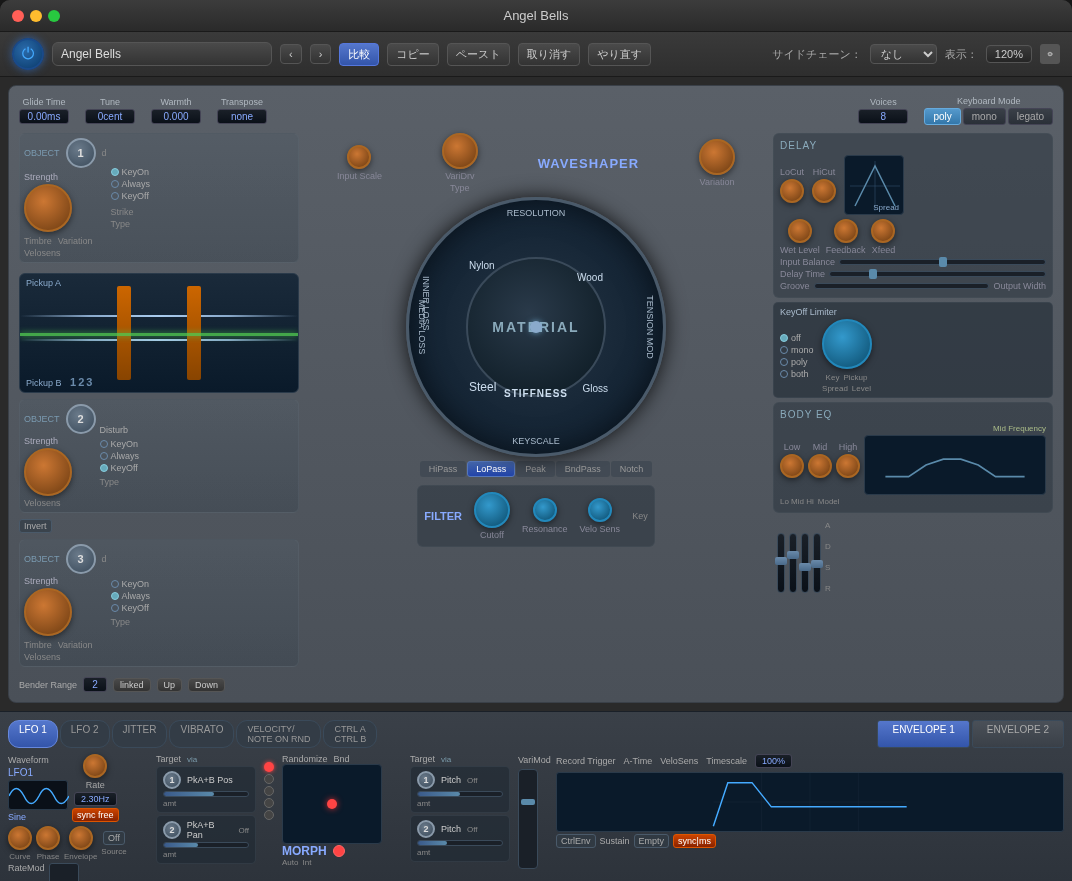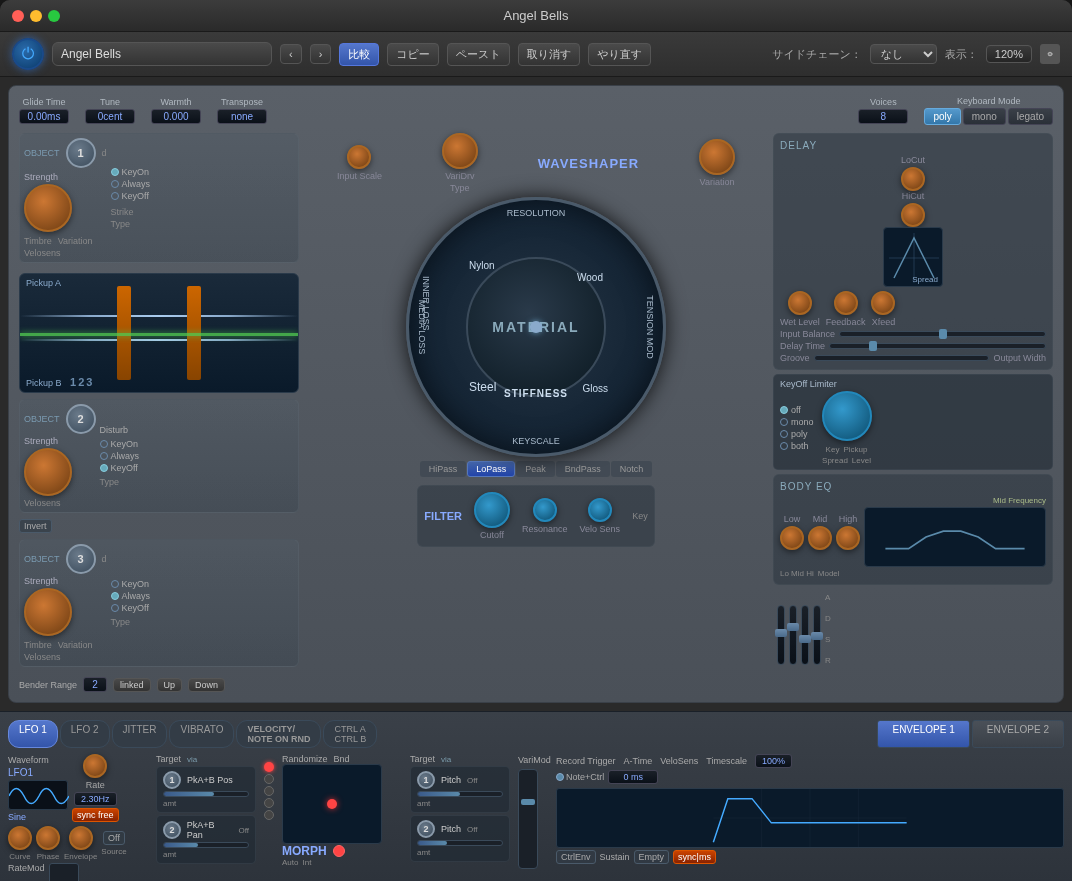--- a/index.html
+++ b/index.html
@@ -798,21 +798,21 @@
           </div>
         </div>
       </div>
 
       <div class="right-panel">
 
         <div class="delay-section">
           <div class="flex-row">
             <span class="section-title">DELAY</span>
           </div>
-          <div class="flex-row" style="gap:0;flex-direction:column;">
+          <div class="flex-row" style="gap:8px;">
             <div class="flex-col" style="align-items:center;">
               <span class="gray-label">LoCut</span>
               <div class="knob small"></div>
             </div>
             <div class="flex-col" style="align-items:center;">
               <span class="gray-label">HiCut</span>
               <div class="knob small"></div>
             </div>
 
             <div class="spread-display">
@@ -950,21 +950,21 @@
     </div>
   </div>
 
   <div class="lfo-section">
 
     <div class="lfo-tabs">
       <div class="lfo-tab active">LFO 1</div>
       <div class="lfo-tab">LFO 2</div>
       <div class="lfo-tab">JITTER</div>
       <div class="lfo-tab">VIBRATO</div>
-      <div class="lfo-tab" style="font-size:9px;font-weight:bold;">VELOCITY/<br>NOTE ON RND</div>
+      <div class="lfo-tab" style="font-size:9px;">VELOCITY/<br>NOTE ON RND</div>
       <div class="lfo-tab" style="font-size:9px;">CTRL A<br>CTRL B</div>
       <div style="flex:1;"></div>
       <div class="envelope-tabs">
         <div class="env-tab active">ENVELOPE 1</div>
         <div class="env-tab">ENVELOPE 2</div>
       </div>
     </div>
 
     <div style="display:flex;gap:8px;align-items:flex-start;">
 
@@ -1104,27 +1104,20 @@
       </div>
 
       <div style="flex:1;min-width:200px;">
         <div class="flex-row" style="gap:8px;">
           <span style="color:#aaa;font-size:9px;">Record Trigger</span>
           <span style="color:#aaa;font-size:9px;">A-Time</span>
           <span style="color:#aaa;font-size:9px;">VeloSens</span>
           <span style="color:#aaa;font-size:9px;">Timescale</span>
           <div class="param-value" style="font-size:9px;min-width:36px;">100%</div>
         </div>
-        <div style="display:flex;gap:4px;align-items:center;margin-top:2px;">
-          <div style="display:flex;align-items:center;gap:2px;">
-            <div style="width:8px;height:8px;border-radius:50%;background:#5a8aaa;border:1px solid #8aaacc;"></div>
-            <span style="color:#aaa;font-size:9px;">Note+Ctrl</span>
-          </div>
-          <div class="param-value" style="font-size:9px;">0 ms</div>
-        </div>
 
         <div class="env-display" style="width:100%;height:60px;margin-top:4px;">
           <svg width="100%" height="100%" viewBox="0 0 200 60">
             <line x1="0" y1="30" x2="200" y2="30" class="grid-line"></line>
             <line x1="50" y1="0" x2="50" y2="60" class="grid-line"></line>
             <line x1="100" y1="0" x2="100" y2="60" class="grid-line"></line>
             <line x1="150" y1="0" x2="150" y2="60" class="grid-line"></line>
             <polyline points="0,55 15,10 40,10 60,35 200,35" class="env-curve"></polyline>
           </svg>
         </div>

